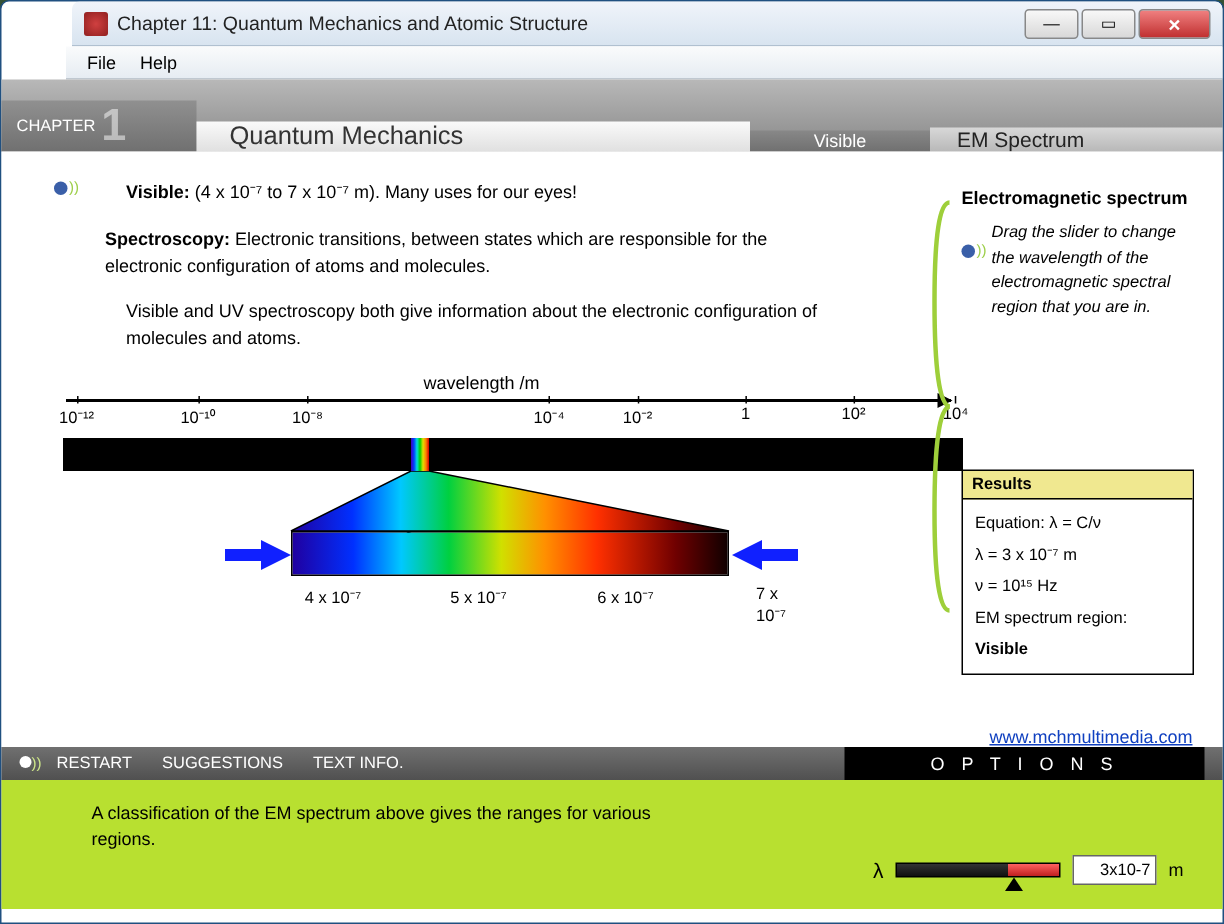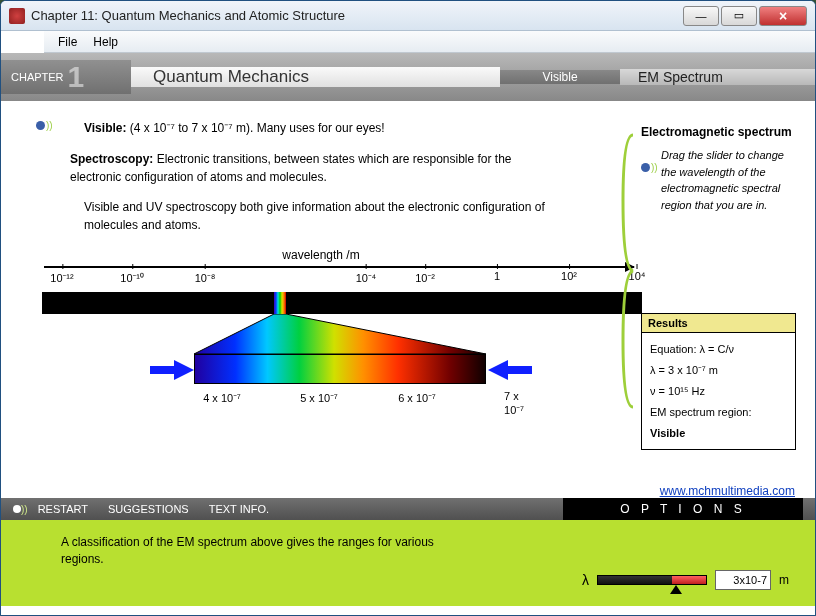--- a/index.html
+++ b/index.html
@@ -1,28 +1,28 @@
 <!DOCTYPE html>
 <html><head>
 <meta charset="utf-8">
 <style>
 * { box-sizing: border-box; margin: 0; padding: 0; }
 body { font-family: Verdana, Arial, sans-serif; font-size: 12px; background: #3a5a3a; overflow: hidden; }
 .window { width: 816px; height: 616px; background: #fff; border: 1px solid #205080; border-radius: 6px 6px 0 0; box-shadow: 0 0 8px rgba(0,0,0,.3); position: relative; }
-.titlebar { height: 30px; background: linear-gradient(#f0f4fa, #d8e4f0); border-radius: 5px 5px 0 0; display: flex; align-items: center; padding: 4px 8px; border-bottom: 1px solid #b0c0d0; }
+.titlebar { height: 30px; background: linear-gradient(#f0f4fa, #d8e4f0); border-radius: 5px 5px 0 0; display: flex; align-items: center; padding: 4px 8px; border-bottom: 1px solid #b0c0d0; margin-left: 47px; }
 .titlebar-icon { width: 16px; height: 16px; background: radial-gradient(circle,#d04040,#902020); border-radius: 2px; margin-right: 6px; }
 .titlebar-text { font-size: 13px; color: #222; }
 .window-controls { margin-left: auto; display: flex; gap: 2px; }
 .win-btn { width: 36px; height: 20px; border: 1px solid #888; border-radius: 3px; display: flex; align-items: center; justify-content: center; font-size: 11px; cursor: pointer; }
 .win-min { background: linear-gradient(#f8f8f8,#d8d8d8); }
 .win-max { background: linear-gradient(#f8f8f8,#d8d8d8); }
 .win-close { background: linear-gradient(#f08080,#c03030); color: #fff; width: 48px; font-size:14px; font-weight:bold; }
 .menubar { height: 22px; background: linear-gradient(#fafbfc,#e6ecf2); display: flex; align-items: center; padding: 0 6px; border-bottom: 1px solid #c0c8d0; margin-left: 43px; }
 .menu-item { padding: 2px 8px; cursor: pointer; font-size: 12px; }
-.chapter-header { height: 48px; background: linear-gradient(#b8b8b8,#888888); display: flex; align-items: center; }
+.chapter-header { height: 48px; background: linear-gradient(#b8b8b8,#888888); display: flex; align-items: flex-end; }
 .chapter-tab { width: 130px; background: linear-gradient(#909090,#707070); color: #fff; display: flex; align-items: center; padding-left: 10px; font-size: 11px; }
 .chapter-num { font-size: 30px; font-weight: bold; color: rgba(255,255,255,.5); margin-left: 4px; }
 .chapter-title-area { flex: 1; background: linear-gradient(#fafafa,#e0e0e0); display: flex; align-items: center; padding-left: 22px; font-size: 17px; color: #333; }
 .section-area { width: 120px; background: linear-gradient(#888888,#707070); color: #fff; display: flex; align-items: center; justify-content: center; font-size: 12px; }
 .section-name-area { width: 195px; background: linear-gradient(#d8d8d8,#b8b8b8); display: flex; align-items: center; padding-left: 18px; font-size: 14px; color: #222; }
 .content { position: relative; height: 397px; background: #fff; padding: 18px 5px 5px 35px; }
 .spk-icon { position:absolute; left:35px; top:18px; width: 16px; height: 14px; }
 .spk-icon .dot { width:9px;height:9px;background:#3a5fa8;border-radius:50%;display:inline-block; }
 .spk-icon .waves { position:absolute;left:10px;top:1px;font-size:10px;color:#9ecf4a; }
 .visible-line { margin-left: 48px; margin-bottom: 14px; font-size: 12px; }
@@ -108,21 +108,21 @@
 
     <div class="spectroscopy-line">
       <b>Spectroscopy:</b><span>  Electronic transitions, between states which are responsible for the electronic configuration of atoms and molecules.</span>
     </div>
 
     <div class="spectro-sub">Visible and UV spectroscopy both give information about the electronic configuration of molecules and atoms.</div>
 
     <div class="axis-label">wavelength /m</div>
     <div class="axis-arrow"></div>
     <div class="ticks">
-      <div class="tick" style="left:20px">10⁻¹²</div>
+      <div class="tick" style="left:9px">10⁻¹²</div>
       <div class="tick" style="left:90px">10⁻¹⁰</div>
       <div class="tick" style="left:163px">10⁻⁸</div>
       <div class="tick" style="left:324px">10⁻⁴</div>
       <div class="tick" style="left:383px">10⁻²</div>
       <div class="tick" style="left:455px">1</div>
       <div class="tick" style="left:527px">10²</div>
       <div class="tick" style="left:595px">10⁴</div>
     </div>
 
     <div class="spectrum-bar">

